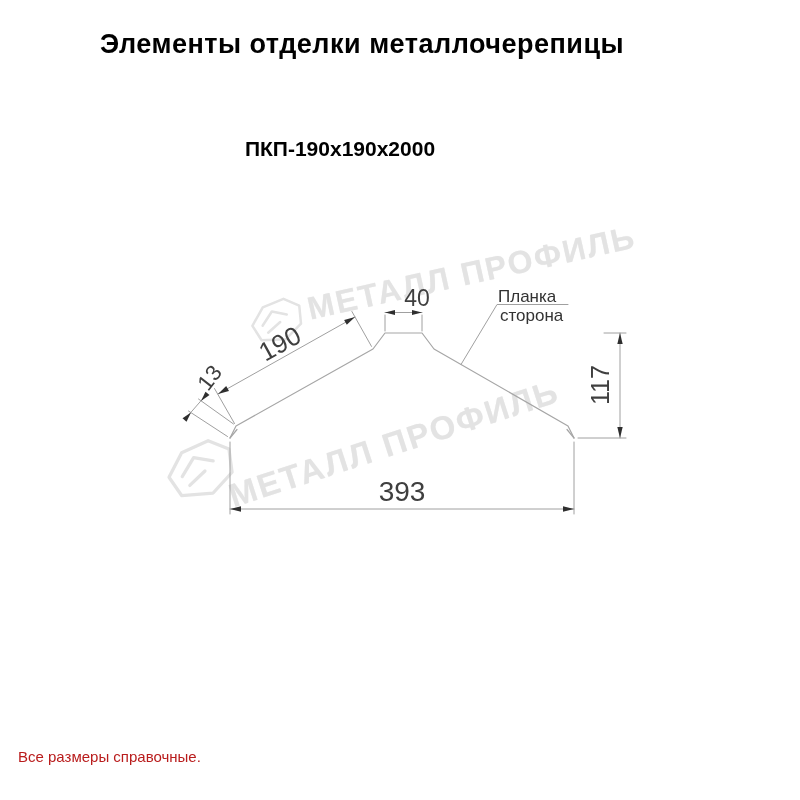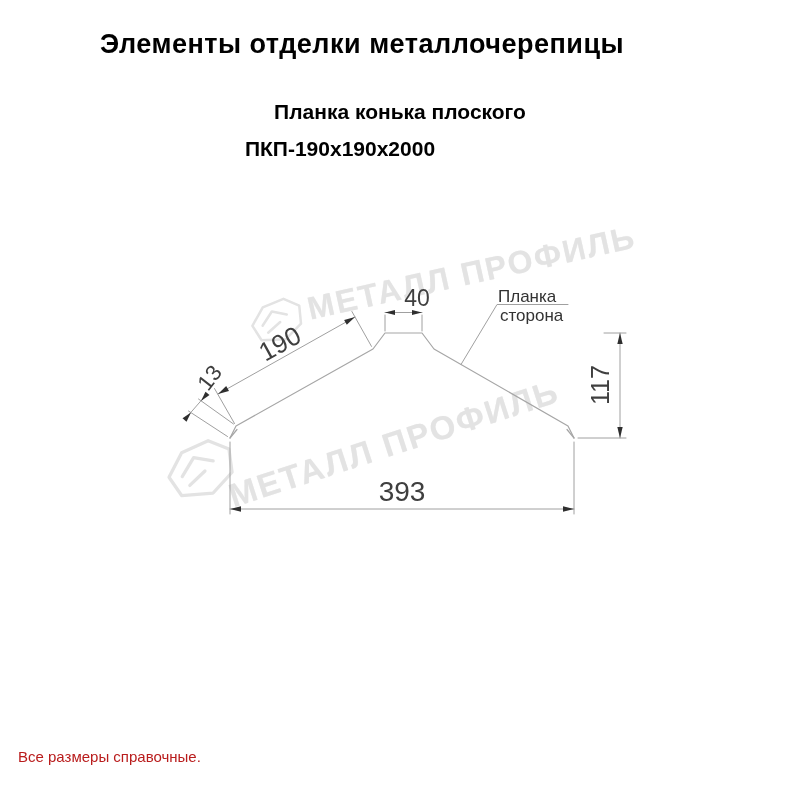--- a/index.html
+++ b/index.html
@@ -119,21 +119,20 @@
       <polygon points="620,333 617.3,344 622.7,344"></polygon>
       <polygon points="620,438 617.3,427 622.7,427"></polygon>
     </g>
 
     <g stroke="#a0a0a0" stroke-width="1">
       <path d="M461,364.5 L497,304.5 L568,304.5"></path>
     </g>
   </svg>
 
   <div class="abs title">Элементы отделки металлочерепицы</div>
-  <div class="abs subtitle">Планка конька плоского</div>
   <div class="abs model">ПКП-190х190х2000</div>
 
   <div class="abs dim dim-40">40</div>
   <div class="abs dim dim-190">190</div>
   <div class="abs dim dim-13">13</div>
   <div class="abs dim dim-393">393</div>
   <div class="abs dim dim-117">117</div>
 
   <div class="abs face-label face-1">Планка</div>
   <div class="abs face-label face-2">сторона</div>

